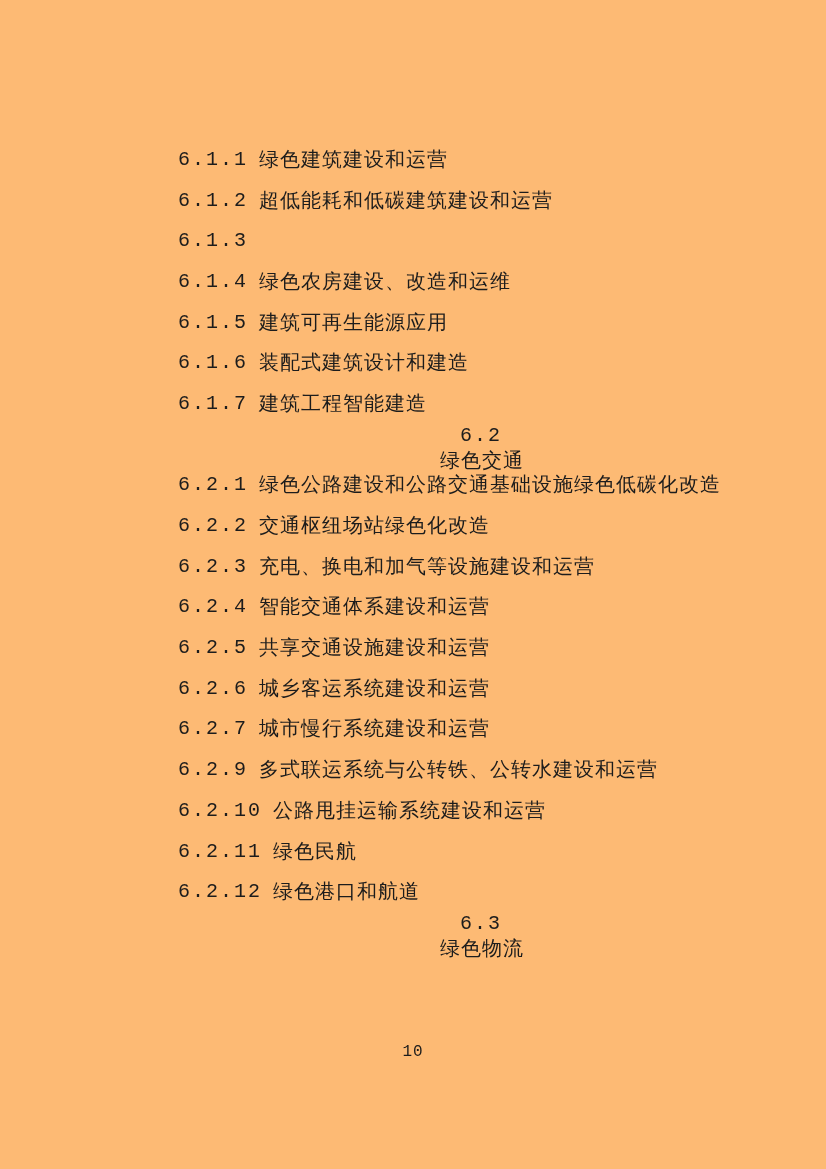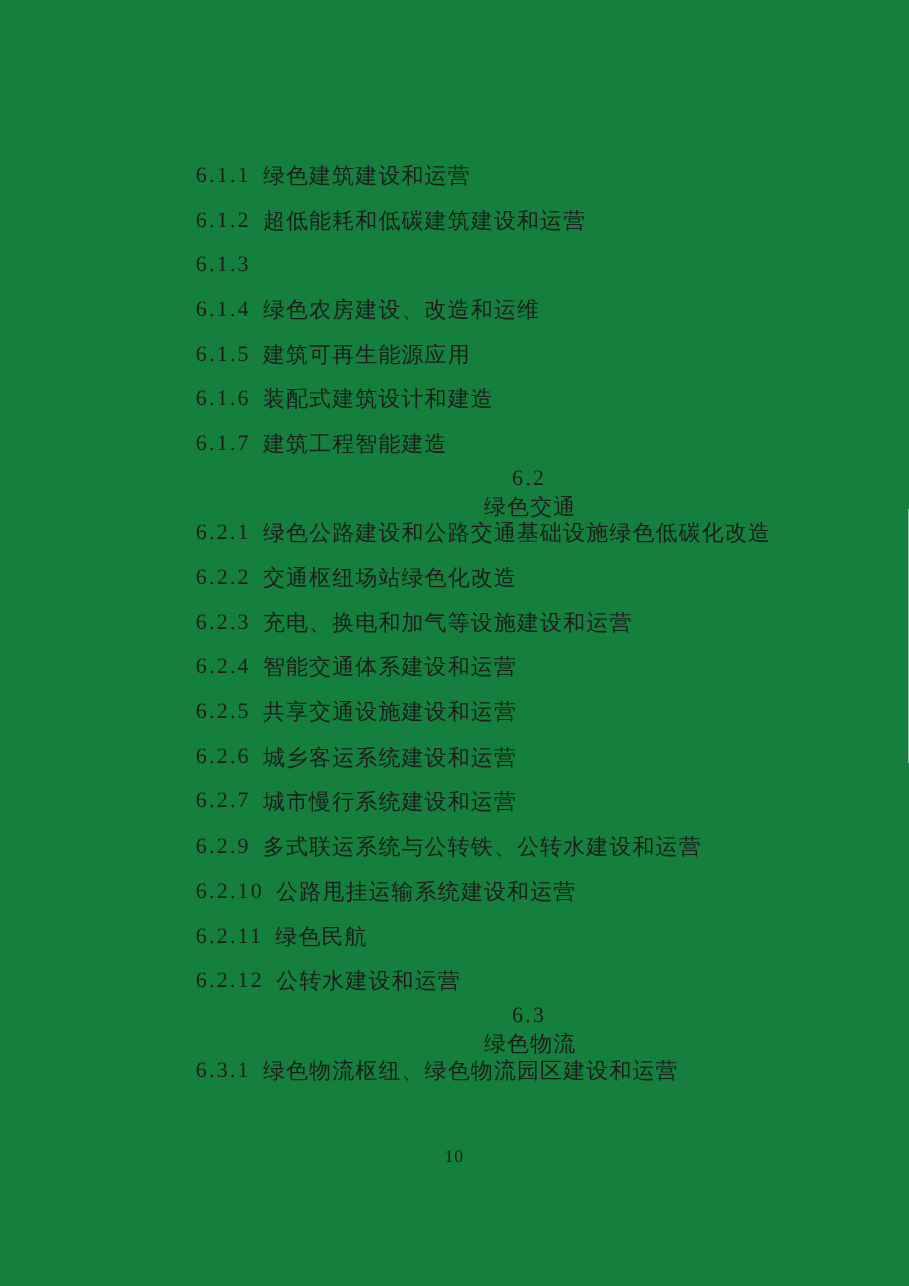--- a/index.html
+++ b/index.html
@@ -4,23 +4,23 @@
 <style>
   html, body {
     margin: 0;
     padding: 0;
     background: #ffffff;
   }
   .page {
     position: relative;
     width: 826px;
     height: 1169px;
-    background: #15803d;
+    background: #fdba74;
     overflow: hidden;
-    font-family: Liberation Serif, serif;
+    font-family: Liberation Mono, monospace;
     color: #1c1c1c;
   }
   .toc {
     position: absolute;
     top: 139px;
     left: 0;
     right: 0;
   }
   .line {
     height: 40.7px;
@@ -129,25 +129,21 @@
       <div class="line level-3">
     <span class="num">6.2.10</span>
     <span class="label">公路甩挂运输系统建设和运营</span>
   </div>
       <div class="line level-3">
     <span class="num">6.2.11</span>
     <span class="label">绿色民航</span>
   </div>
       <div class="line level-3">
     <span class="num">6.2.12</span>
-    <span class="label">公转水建设和运营</span>
+    <span class="label">绿色港口和航道</span>
   </div>
       <div class="line level-2">
     <span class="num">6.3</span>
     <span class="label">绿色物流</span>
-  </div>
-      <div class="line level-3">
-    <span class="num">6.3.1</span>
-    <span class="label">绿色物流枢纽、绿色物流园区建设和运营</span>
   </div>
     </div>
   <div class="page-number">10</div>
 </div>
 
 </body></html>

